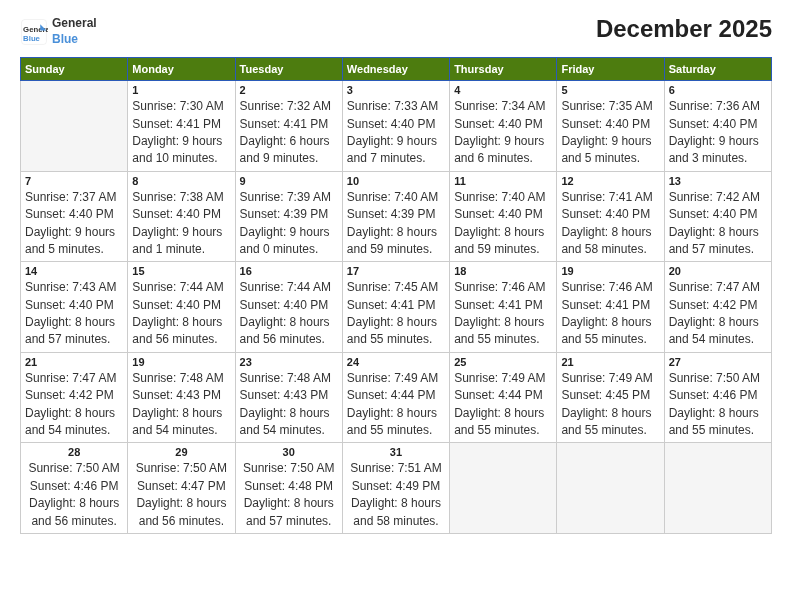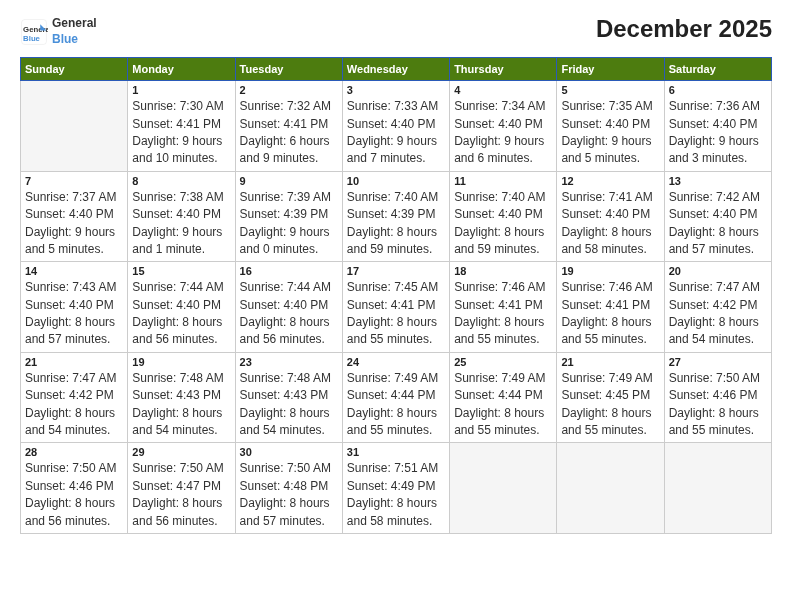--- a/index.html
+++ b/index.html
@@ -78,20 +78,21 @@
       margin-bottom: 2px;
       display: block;
     }
     .day-info {
       font-size: 12px;
       color: #333;
       line-height: 1.45;
     }
     .last-row td {
       height: 68px;
+      text-align: center;
     }
   </style>
 </head>
 <body>
 
 <div class="page">
   <div class="header">
     <div class="logo">
       <svg class="logo-icon" viewBox="0 0 36 36">
         <rect x="2" y="2" width="32" height="32" rx="4" fill="#fff" stroke="#ddd" stroke-width="0.5"></rect>

